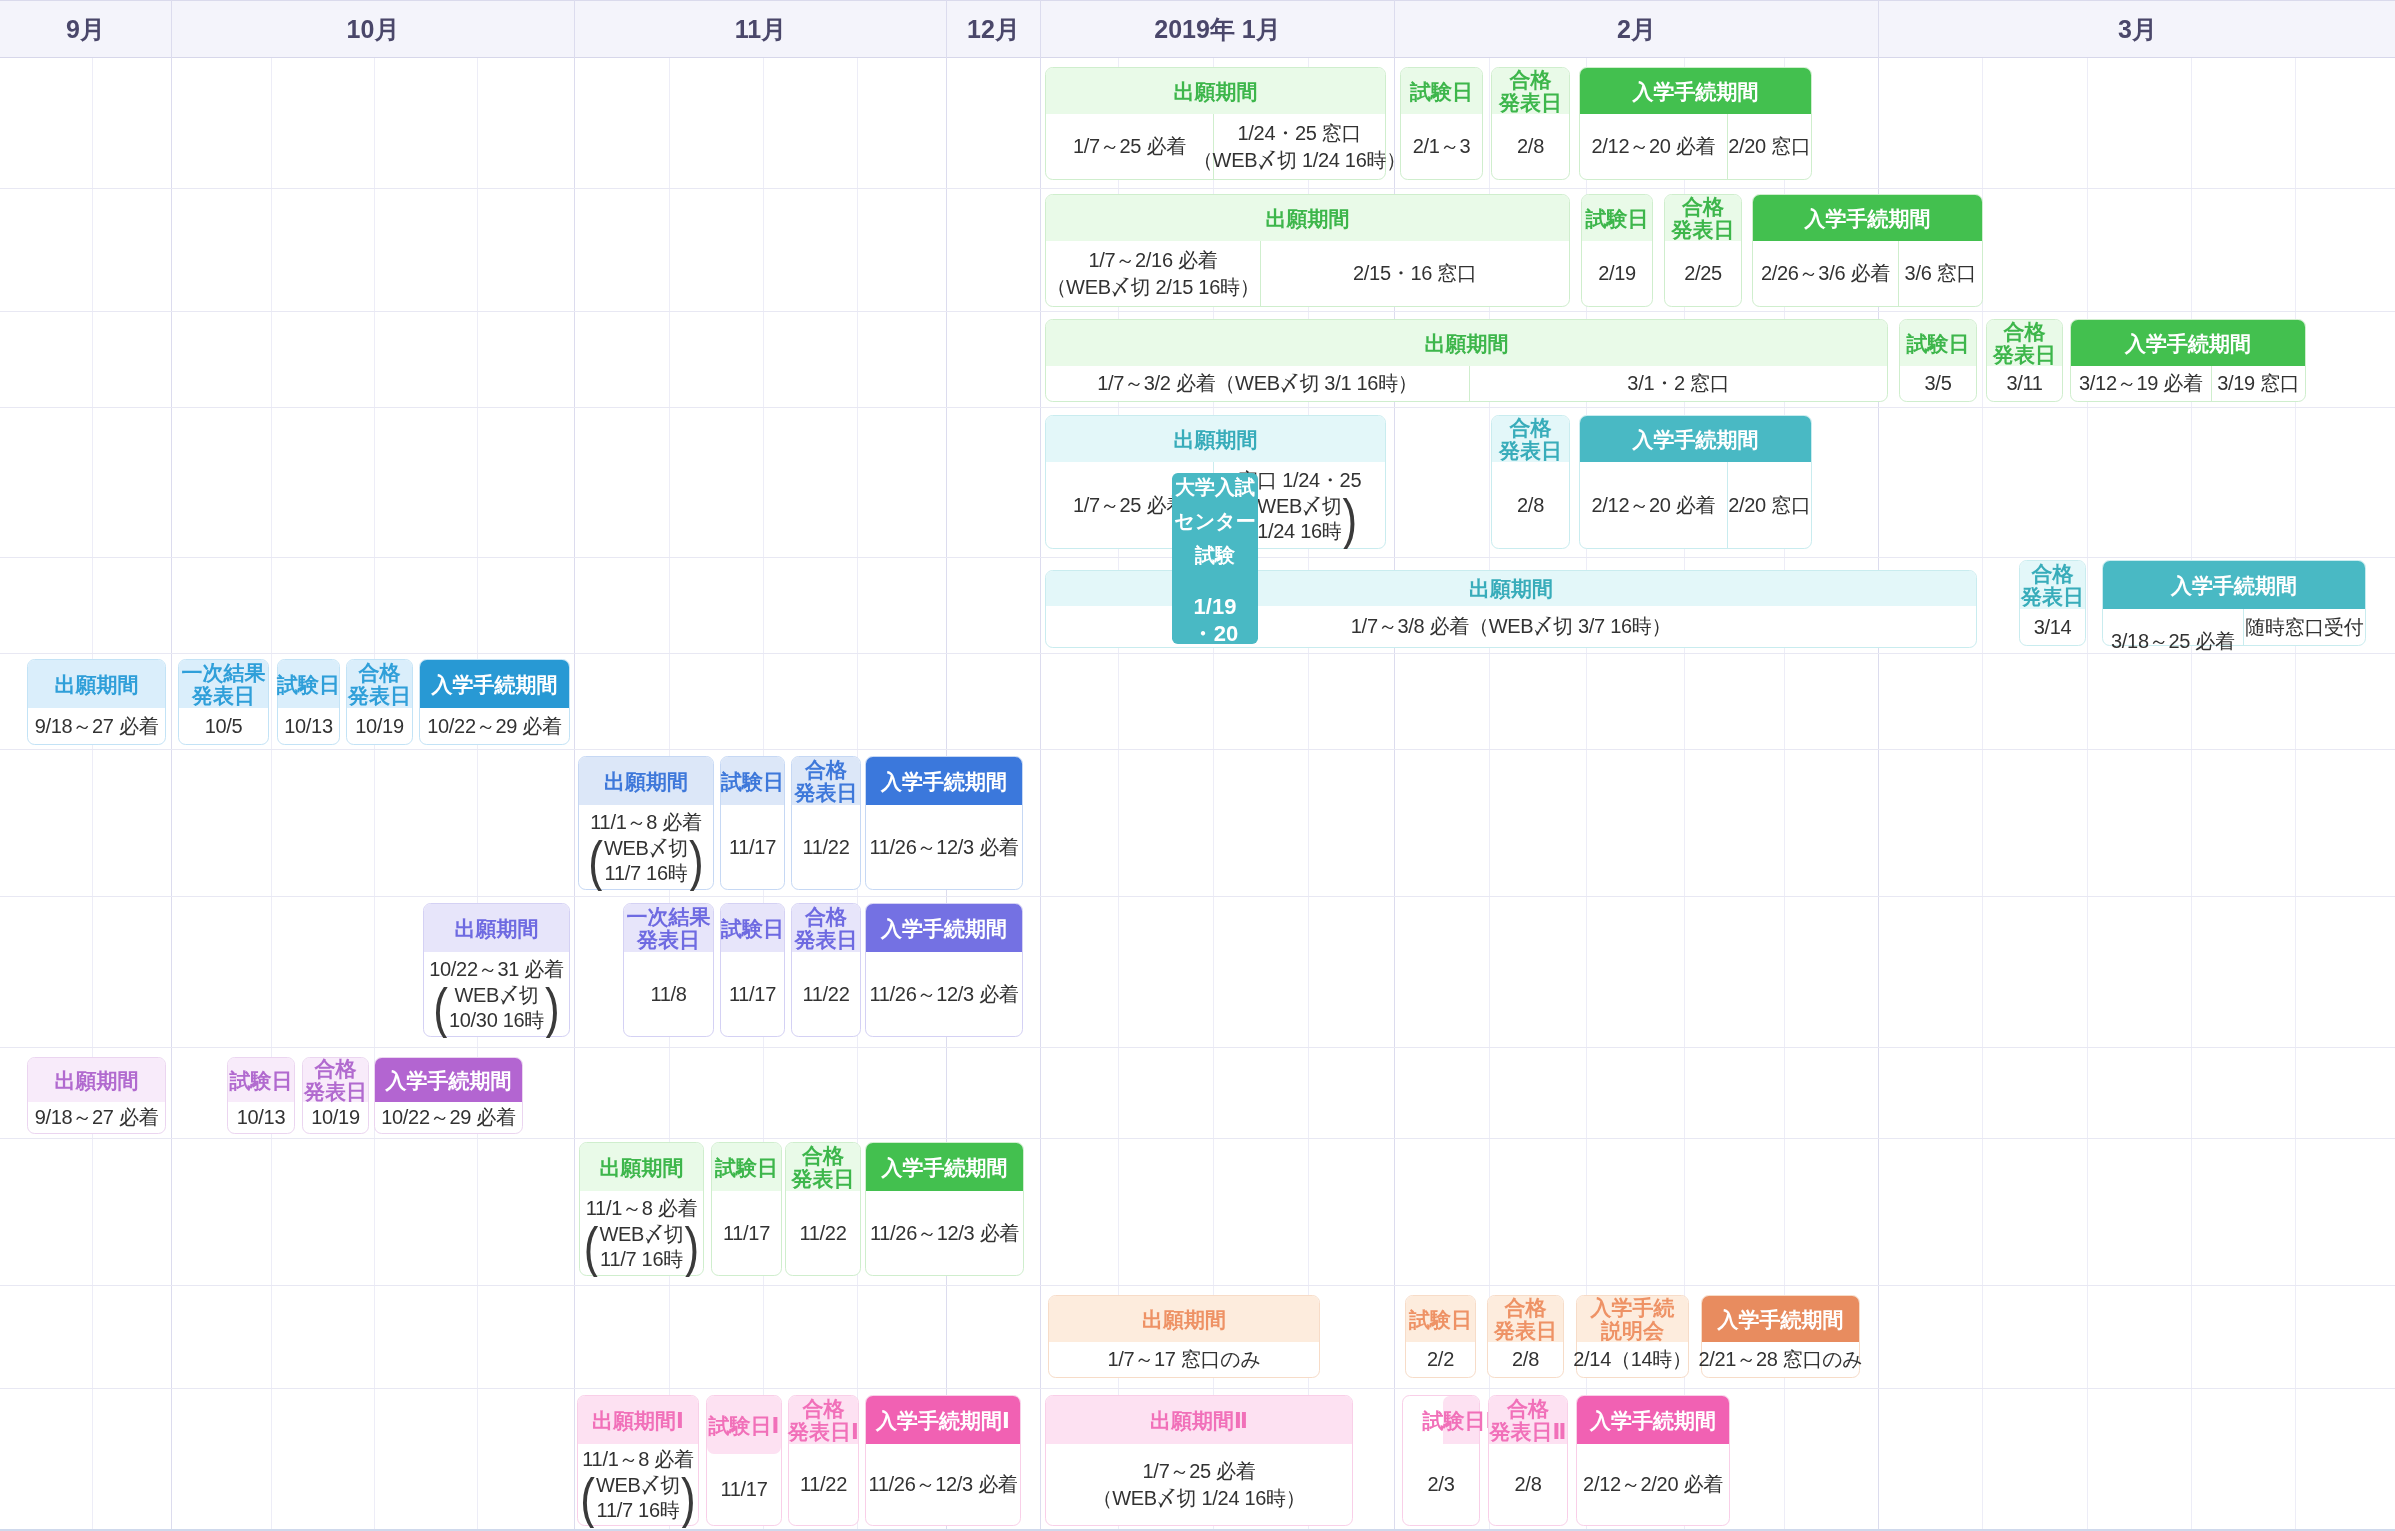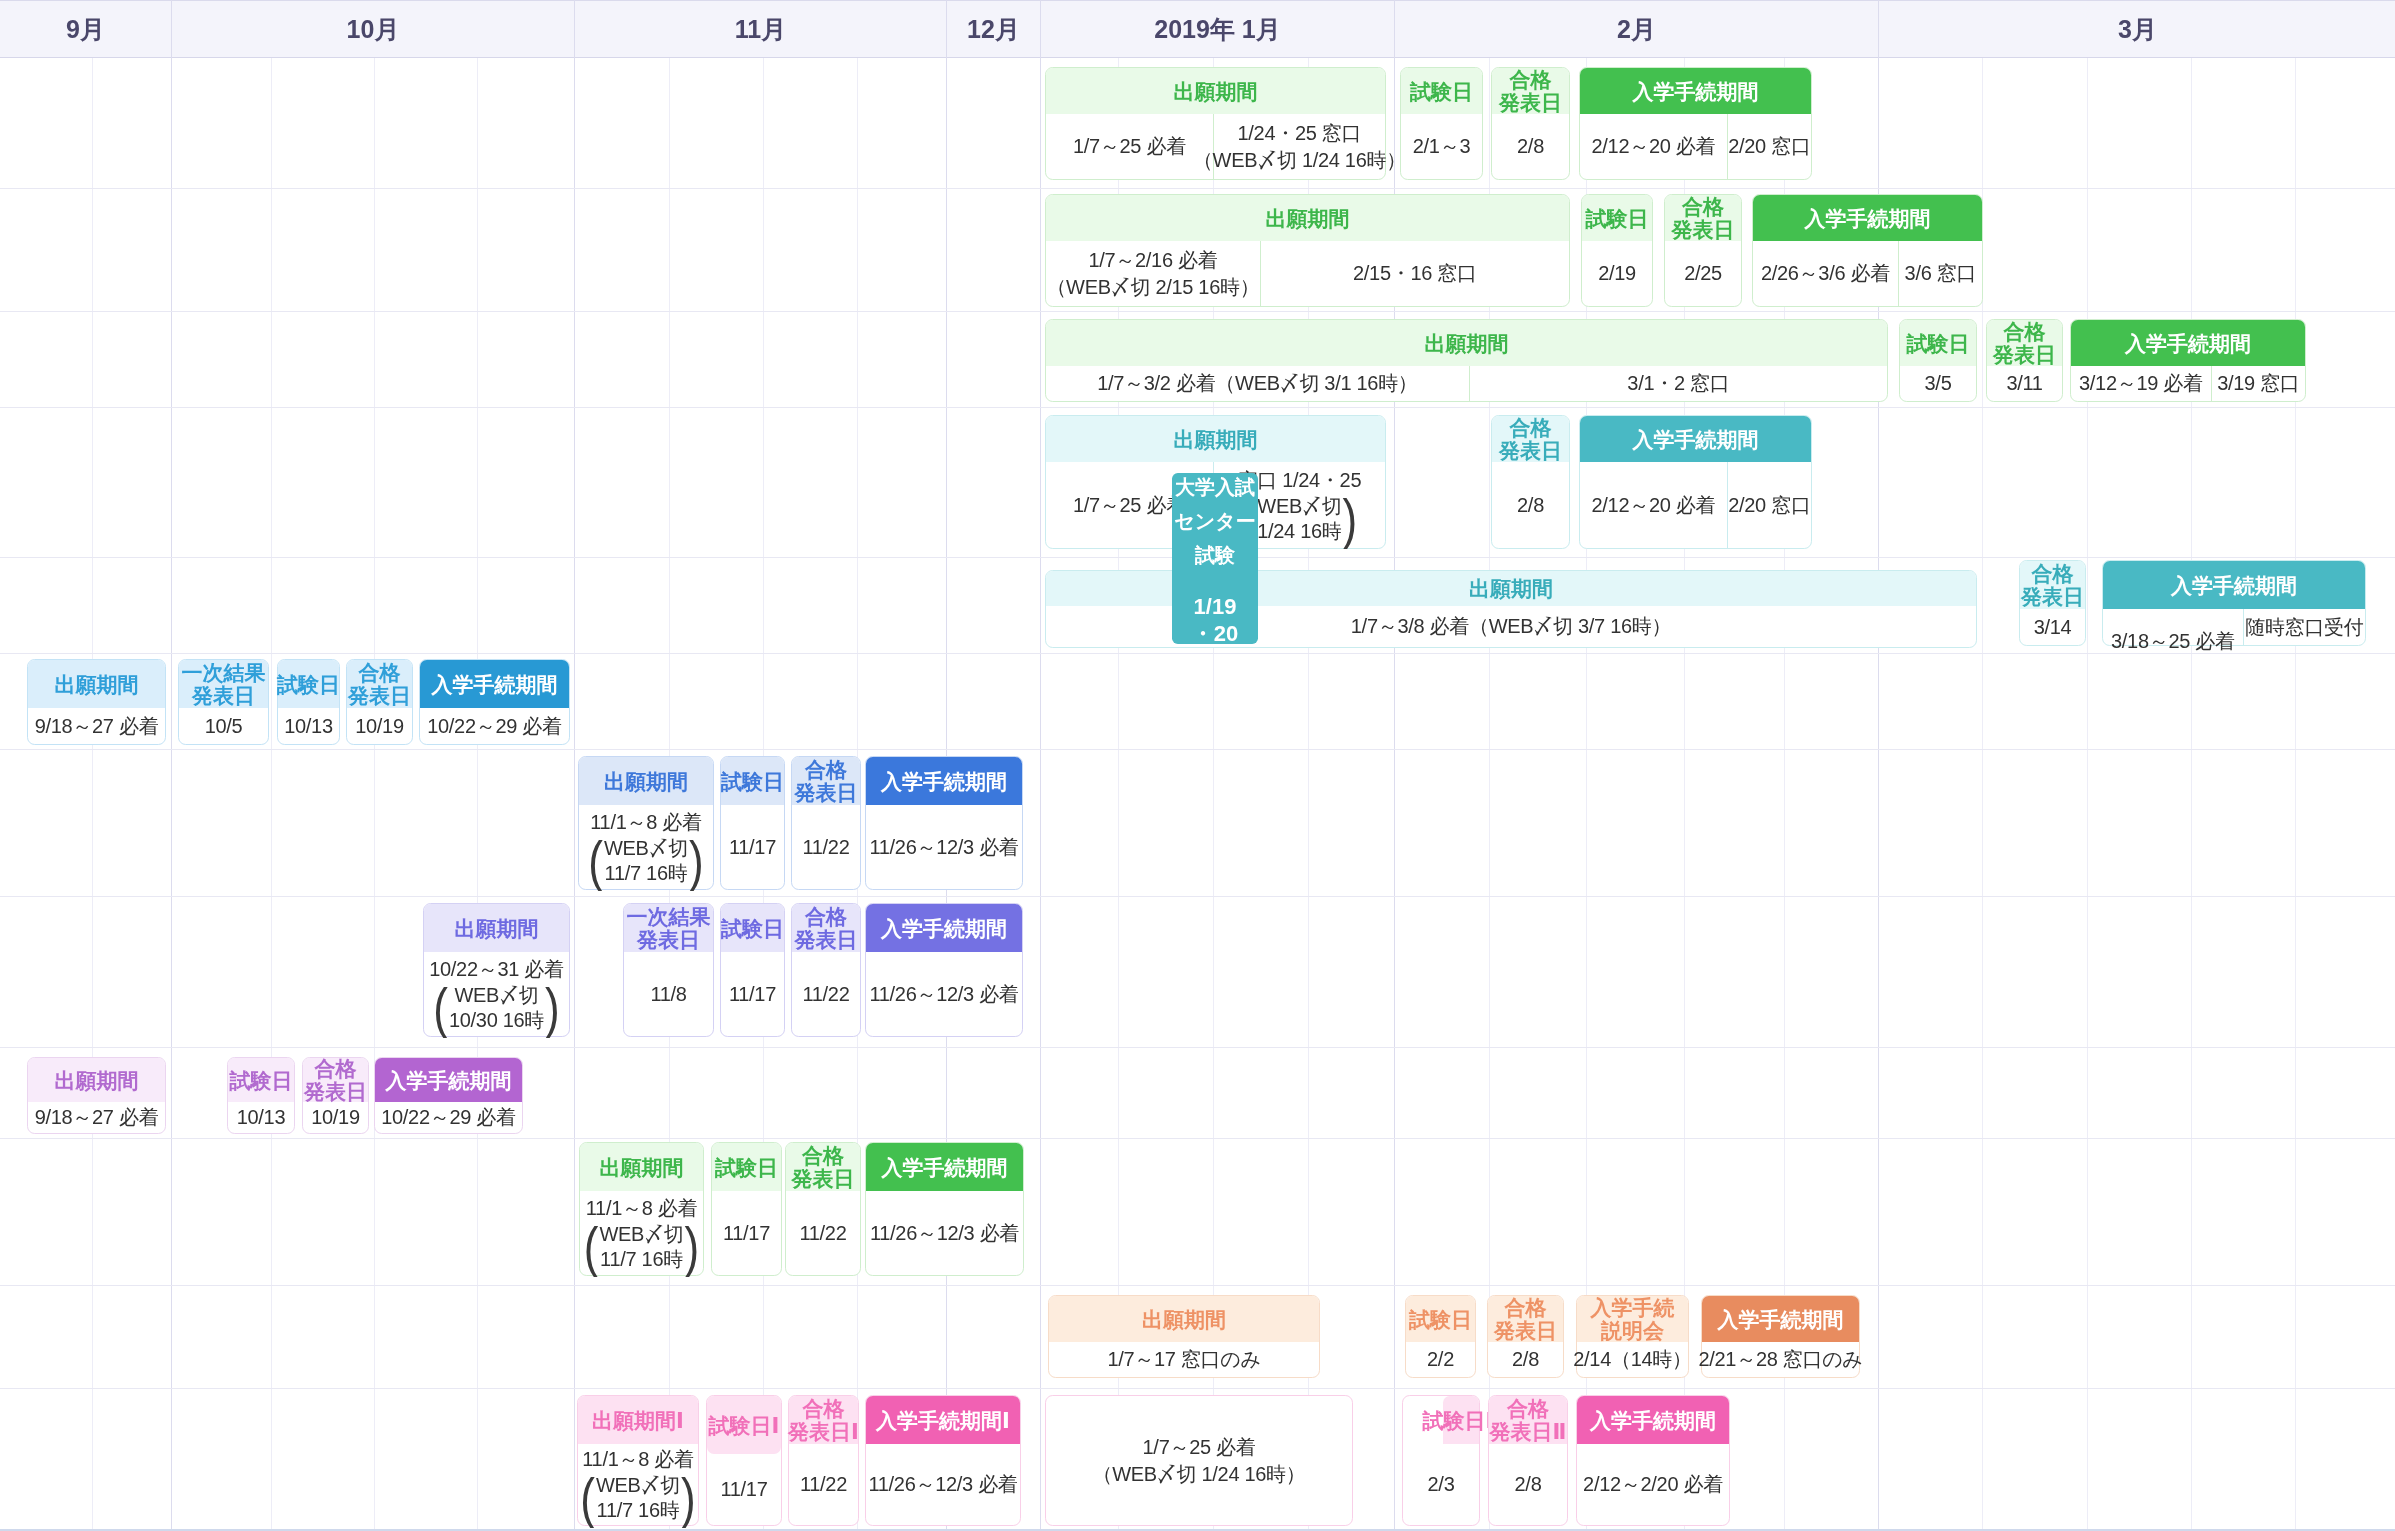--- a/index.html
+++ b/index.html
@@ -548,20 +548,21 @@
       </div>
       <div class="block solid" style="left: 865px; top: 1395px; width: 156px; height: 131px; --lt: #fde1f2; --sd: #f161b3; --tx: #f170b9; --ed: #f9cfe8;">
         <div class="bhdr" style="height: 48px;">入学手続期間Ⅰ</div>
         <div class="bcells">
           <div class="bcell" style="flex: 1 1 0px;">
             <div class="cline">11/26～12/3 必着</div>
           </div>
         </div>
       </div>
       <div class="block" style="left: 1045px; top: 1395px; width: 308px; height: 131px; --lt: #fde1f2; --sd: #f161b3; --tx: #f170b9; --ed: #f9cfe8;">
+        <div class="bhdr" style="height: 48px;">出願期間Ⅱ</div>
         <div class="bcells">
           <div class="bcell" style="flex: 1 1 0px;">
             <div class="cline">1/7～25 必着</div>
             <div class="cline">（WEB〆切 1/24 16時）</div>
           </div>
         </div>
       </div>
       <div class="block" style="left: 1402px; top: 1395px; width: 78px; height: 131px; --lt: #fde1f2; --sd: #f161b3; --tx: #f170b9; --ed: #f9cfe8;">
         <div class="bhdr" style="height: 48px; margin-left: 40px;">試験日Ⅱ</div>
         <div class="bcells">

